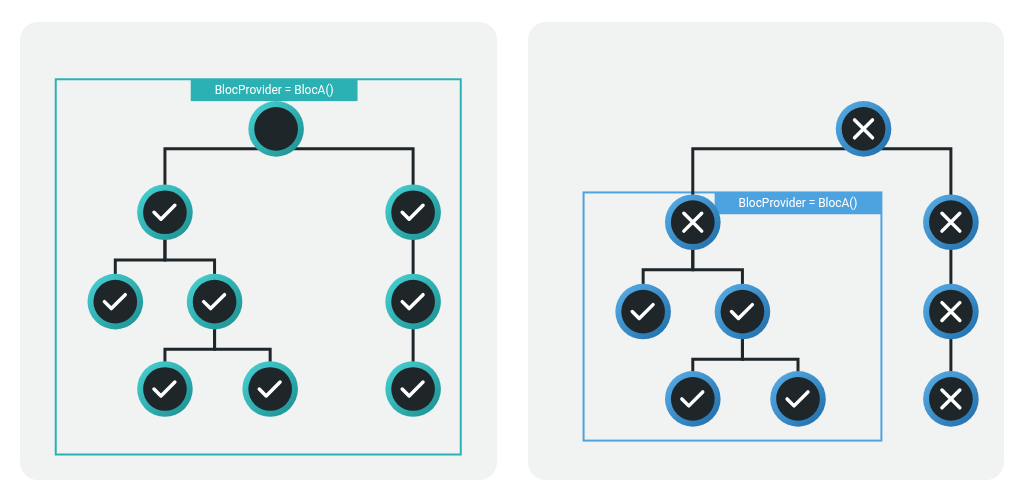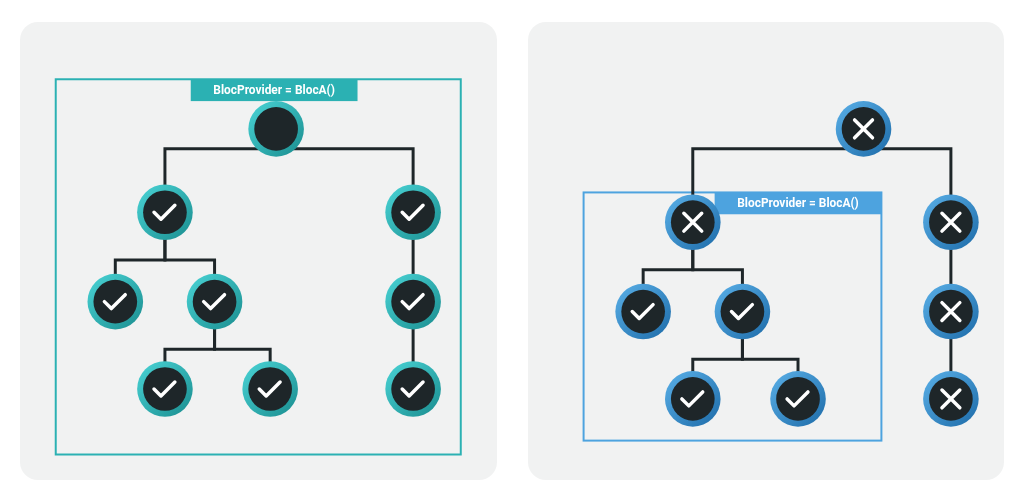--- a/index.html
+++ b/index.html
@@ -21,21 +21,20 @@
     justify-content: center;
     align-items: center;
     width: 1024px;
     height: 501px;
   }
   .stage {
     display: flex;
     gap: 31px;
     width: 100%;
     padding: 20px;
-    font-weight: bold;
   }
   .panel {
     flex: 1;
     background: var(--panel);
     border-radius: 18px;
     position: relative;
     height: 458px;
   }
   .panel svg { width: 100%; height: 100%; display:block; }
   .label-box {

